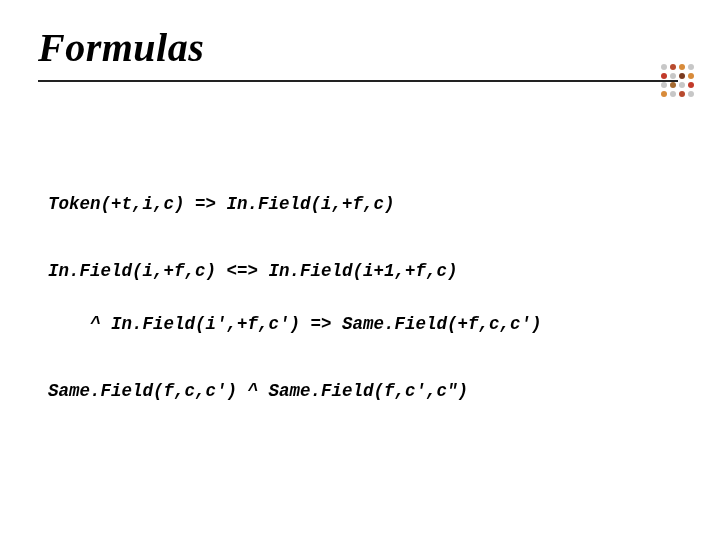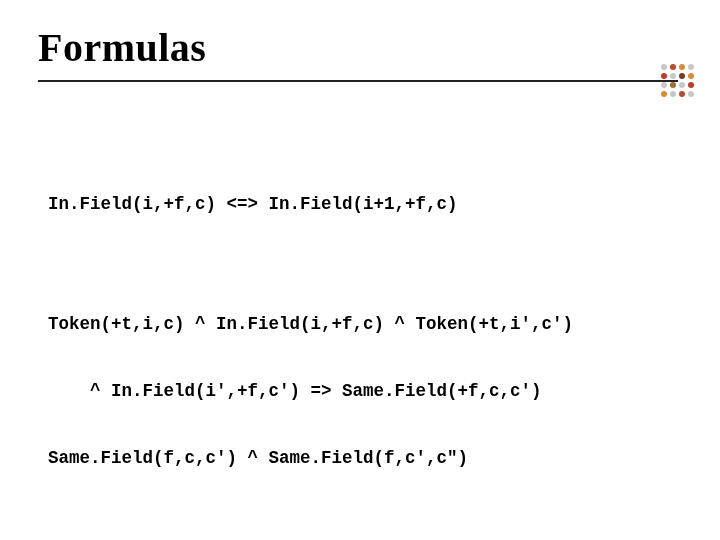--- a/index.html
+++ b/index.html
@@ -10,20 +10,21 @@
     background: #ffffff;
     font-family: "Times New Roman", Times, serif;
     color: #000;
     overflow: hidden;
   }
   .slide {
     position: relative;
     width: 720px;
     height: 472px;
     box-sizing: border-box;
+    font-style: italic;
   }
   .title {
     position: absolute;
     left: 38px;
     top: 24px;
     font-size: 40px;
     font-weight: bold;
     color: #000;
     letter-spacing: 0.5px;
   }
@@ -90,24 +91,24 @@
       <span class="d-br"></span>
       <span class="d-lg"></span>
       <span class="d-rd"></span>
     <span class="d-or"></span>
       <span class="d-lg"></span>
       <span class="d-dr"></span>
       <span class="d-lg"></span>
   </div>
 
   <div id="block1" class="code-block">
+    <span class="line">Token(+t,i,c) =&gt; In.Field(i,+f,c)</span>
     <span class="line">In.Field(i,+f,c) &lt;=&gt; In.Field(i+1,+f,c)</span>
   </div>
 
   <div id="block2" class="code-block">
-    <span class="line">Token(+t,i,c) ^ In.Field(i,+f,c) ^ Token(+t,i',c')</span>
     <span class="line indent">^ In.Field(i',+f,c') =&gt; Same.Field(+f,c,c')</span>
     <span class="line">Same.Field(f,c,c') ^ Same.Field(f,c',c")</span>
     
     
   </div>
 
 </div>
 
 </body></html>

